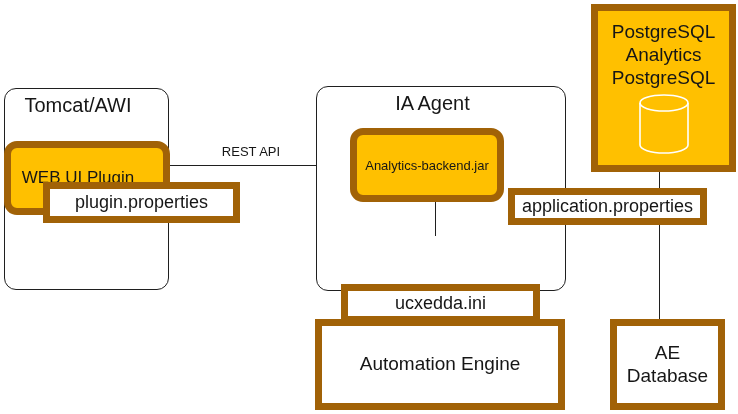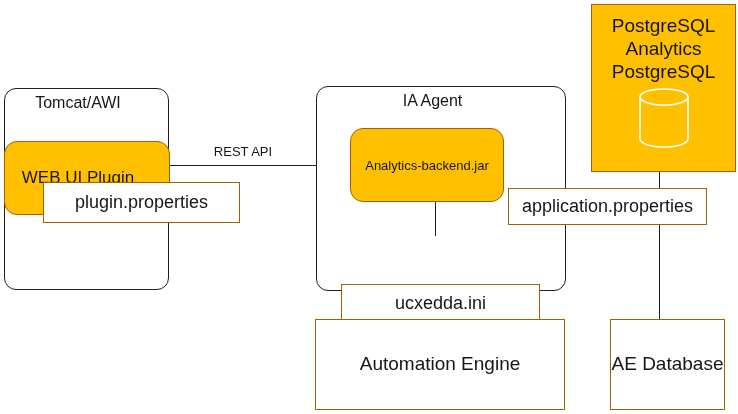--- a/index.html
+++ b/index.html
@@ -12,42 +12,42 @@
     width: 738px;
     height: 414px;
     background: #ffffff;
     font-family: "Liberation Sans", sans-serif;
     color: #161616;
     overflow: hidden;
   }
   .node {
     position: absolute;
     box-sizing: border-box;
-    border: 1px solid #a16207;
+    border: 7px solid #a16207;
     background: #ffffff;
     display: flex;
     align-items: center;
     justify-content: center;
     text-align: center;
     line-height: 1.2;
   }
   .container {
     position: absolute;
     box-sizing: border-box;
     border: 1px solid #1f1f1f;
     background: #ffffff;
     border-radius: 12px;
   }
   .container .title {
     position: absolute;
     top: 5px;
     left: 0;
     right: 17px;
     text-align: center;
-    font-size: 16px;
+    font-size: 20px;
   }
   .orange {
     background: #FFC000;
     border-radius: 13px;
   }
   .sq-orange {
     background: #FFC000;
     border-radius: 0;
     flex-direction: column;
     justify-content: flex-start;
@@ -120,15 +120,15 @@
   </div>
 
   <div class="node big-label" style="left:315px; top:319px; width:250px; height:91px;">
     <span>Automation Engine</span>
   </div>
 
   <div class="node big-label" style="left:590px; top:319px; width:115px; height:91px;margin-left:20px;">
     <span>AE Database</span>
   </div>
 
-  <div class="label" style="left:193px; top:144px; width:100px; font-size:13px;">REST API</div>
+  <div class="label" style="left:201px; top:144px; width:100px; font-size:13px;">REST API</div>
 
 </div>
 
 </body></html>

